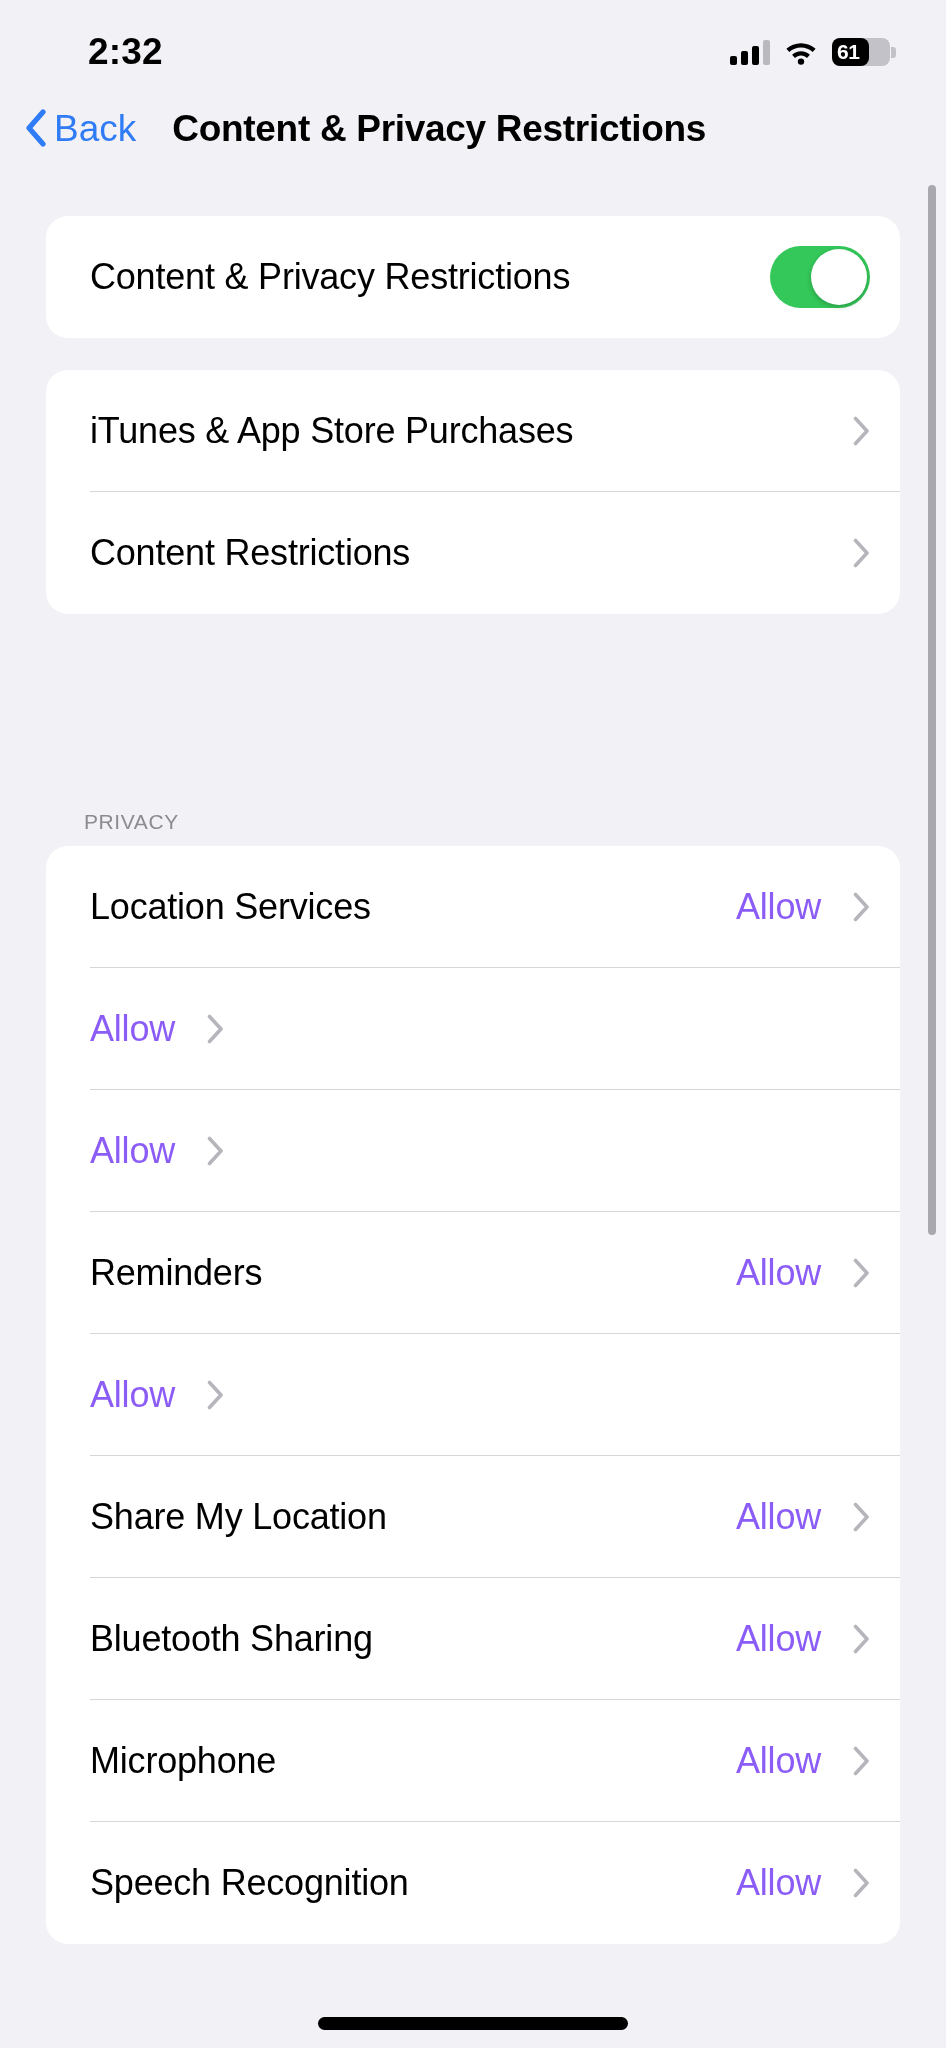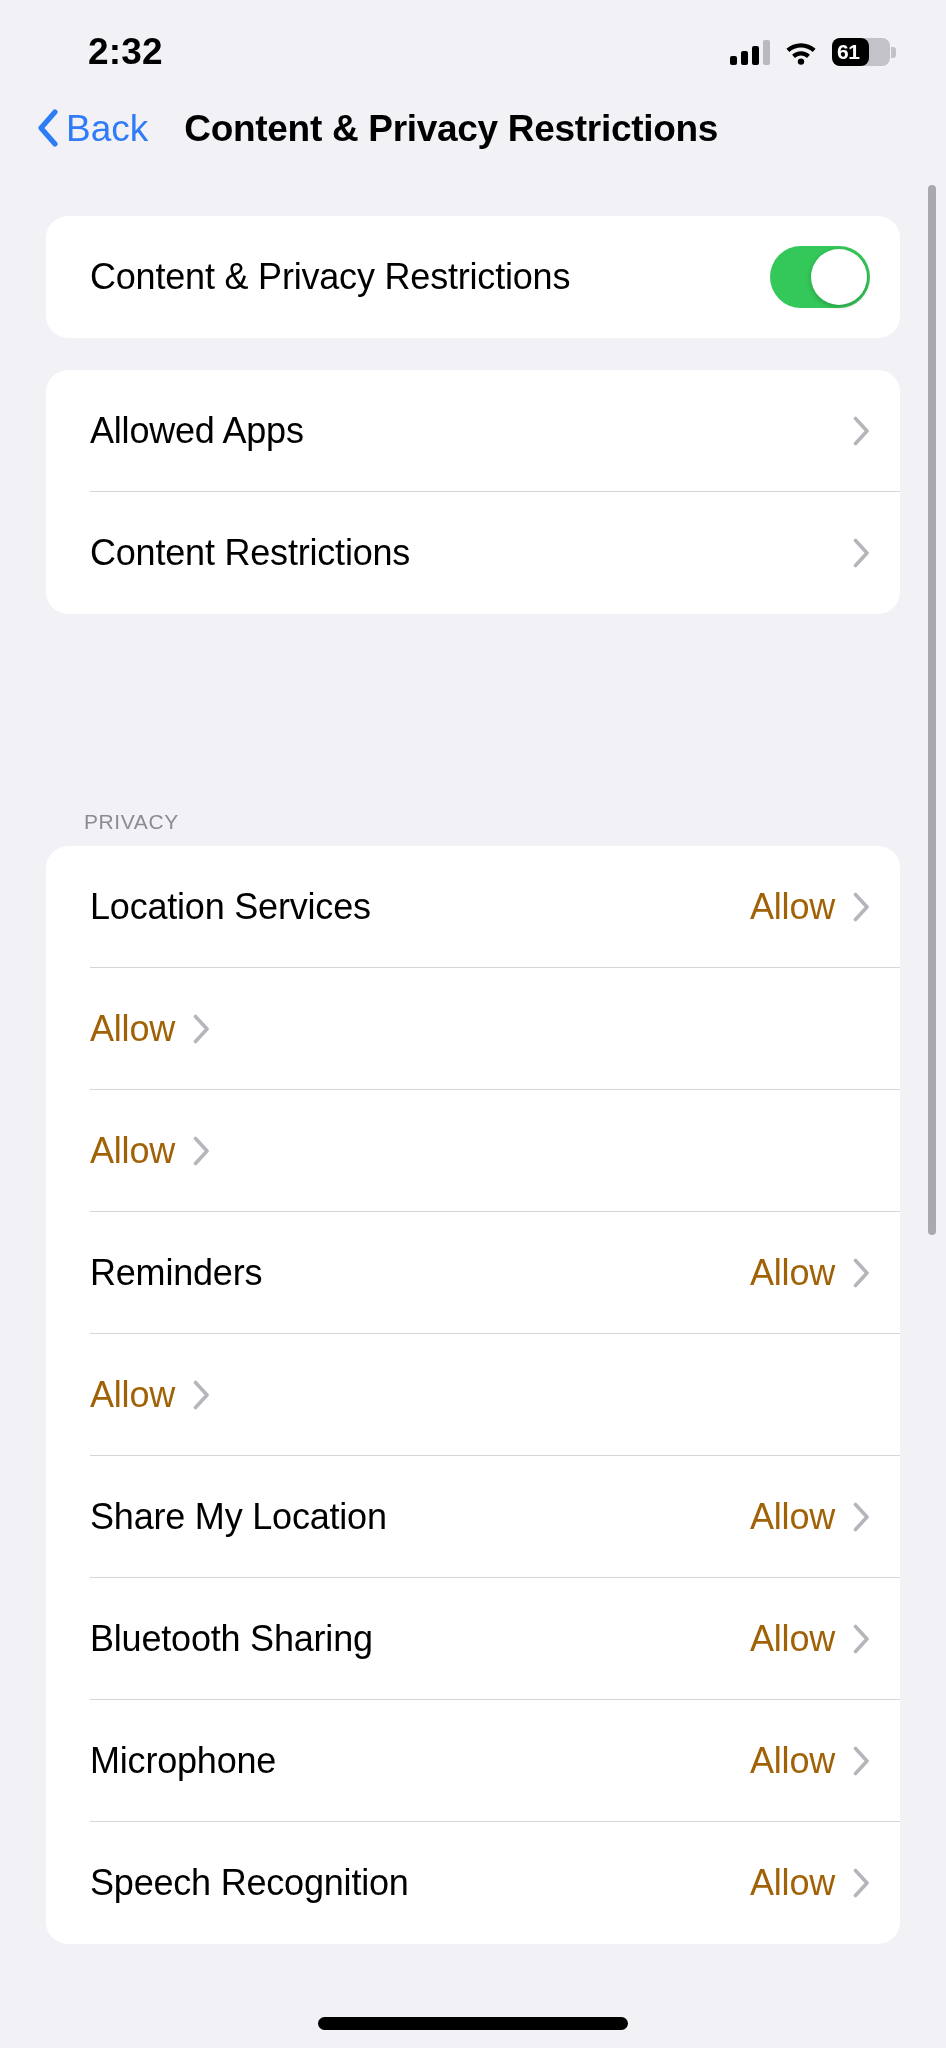--- a/index.html
+++ b/index.html
@@ -104,21 +104,21 @@
   }
 
   
   .nav-bar {
     position: absolute;
     top: 84px; left: 0;
     width: 946px;
     height: 88px;
     display: flex;
     align-items: center;
-    padding-left: 36px;
+    padding-left: 24px;
   }
   .back-button {
     display: flex;
     align-items: center;
     gap: 8px;
     cursor: pointer;
   }
   .chev-back { width: 22px; height: 38px; display: block; }
   .back-label {
     font-size: 37px;
@@ -161,23 +161,23 @@
   }
   .row-label {
     font-size: 36px;
     color: #000;
     letter-spacing: -0.2px;
     flex: 1;
     white-space: nowrap;
   }
   .row-value {
     font-size: 36px;
-    color: #a16207;
+    color: #8b5cf6;
     letter-spacing: -0.2px;
-    margin-right: 18px;
+    margin-right: 32px;
   }
   .sep {
     position: absolute;
     left: 44px;
     right: 0;
     height: 1px;
     background: #d6d5da;
   }
   .chev-row { width: 17px; height: 30px; display: block; }
 
@@ -282,30 +282,30 @@
       <div class="row" style="height:122px;">
         <span class="row-label">Content &amp; Privacy Restrictions</span>
         <span class="toggle">
           <span class="knob"></span>
         </span>
       </div>
     </div>
 
     <div class="card" style="top:198px;">
 
-
-      <div class="row">
-        <span class="row-label">Allowed Apps</span>
-        <span>
-          <svg class="chev-row" viewBox="0 0 17 30" aria-hidden="true">
-            <path d="M2.5 2.5 L14 15 L2.5 27.5" fill="none" stroke="#b6b5bb" stroke-width="3.6" stroke-linecap="round" stroke-linejoin="round"></path>
-          </svg>
-        </span>
-        <span class="sep" style="bottom:0;"></span>
-      </div>
+      <div class="row">
+        <span class="row-label">iTunes &amp; App Store Purchases</span>
+        <span>
+          <svg class="chev-row" viewBox="0 0 17 30" aria-hidden="true">
+            <path d="M2.5 2.5 L14 15 L2.5 27.5" fill="none" stroke="#b6b5bb" stroke-width="3.6" stroke-linecap="round" stroke-linejoin="round"></path>
+          </svg>
+        </span>
+        <span class="sep" style="bottom:0;"></span>
+      </div>
+
 
       <div class="row">
         <span class="row-label">Content Restrictions</span>
         <span>
           <svg class="chev-row" viewBox="0 0 17 30" aria-hidden="true">
             <path d="M2.5 2.5 L14 15 L2.5 27.5" fill="none" stroke="#b6b5bb" stroke-width="3.6" stroke-linecap="round" stroke-linejoin="round"></path>
           </svg>
         </span>
       </div>
     </div>

